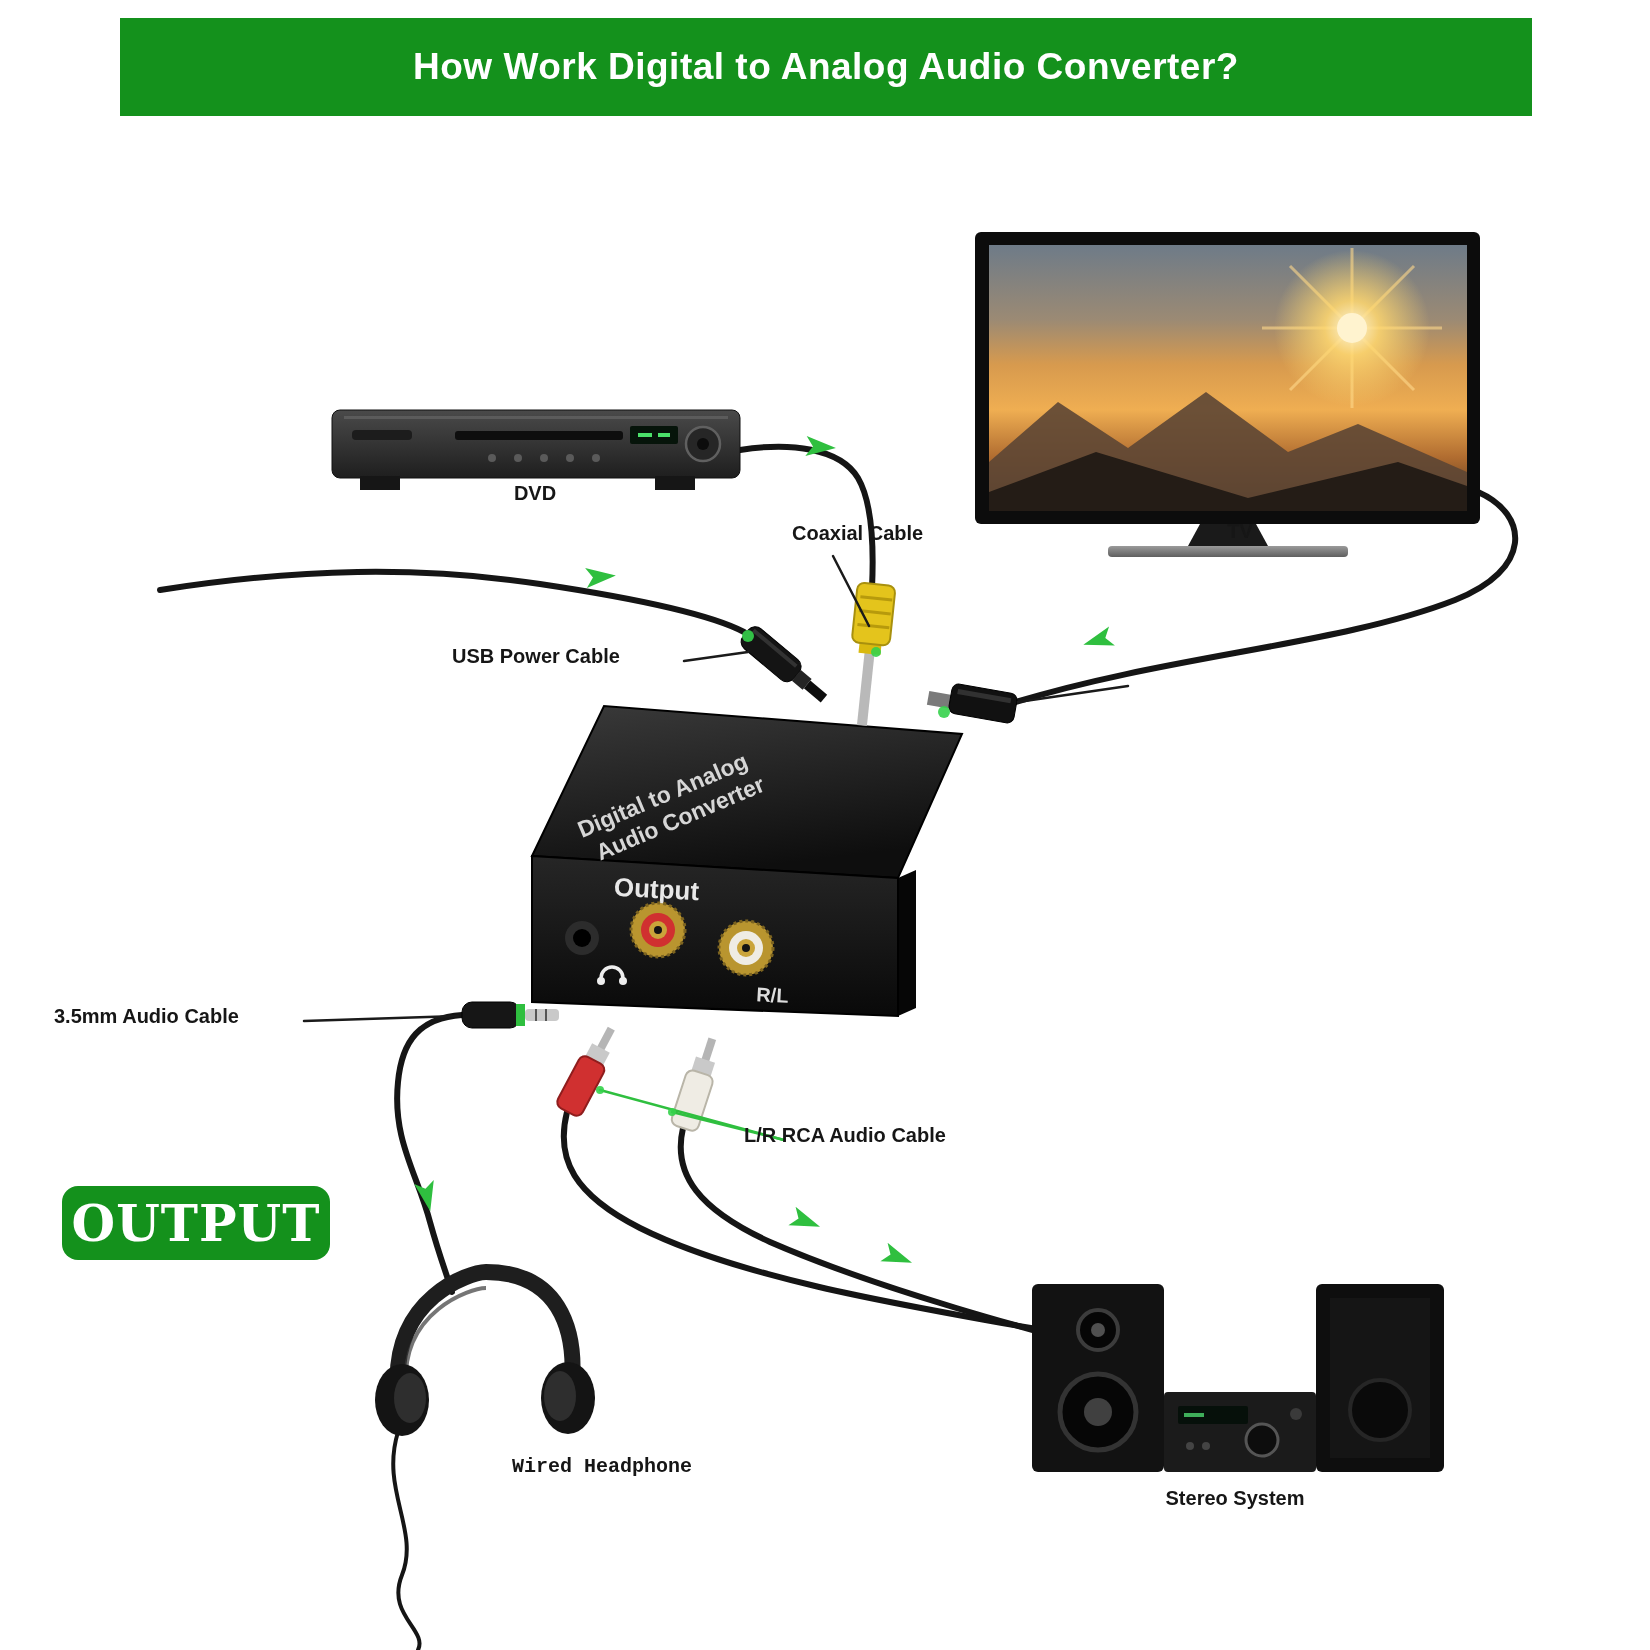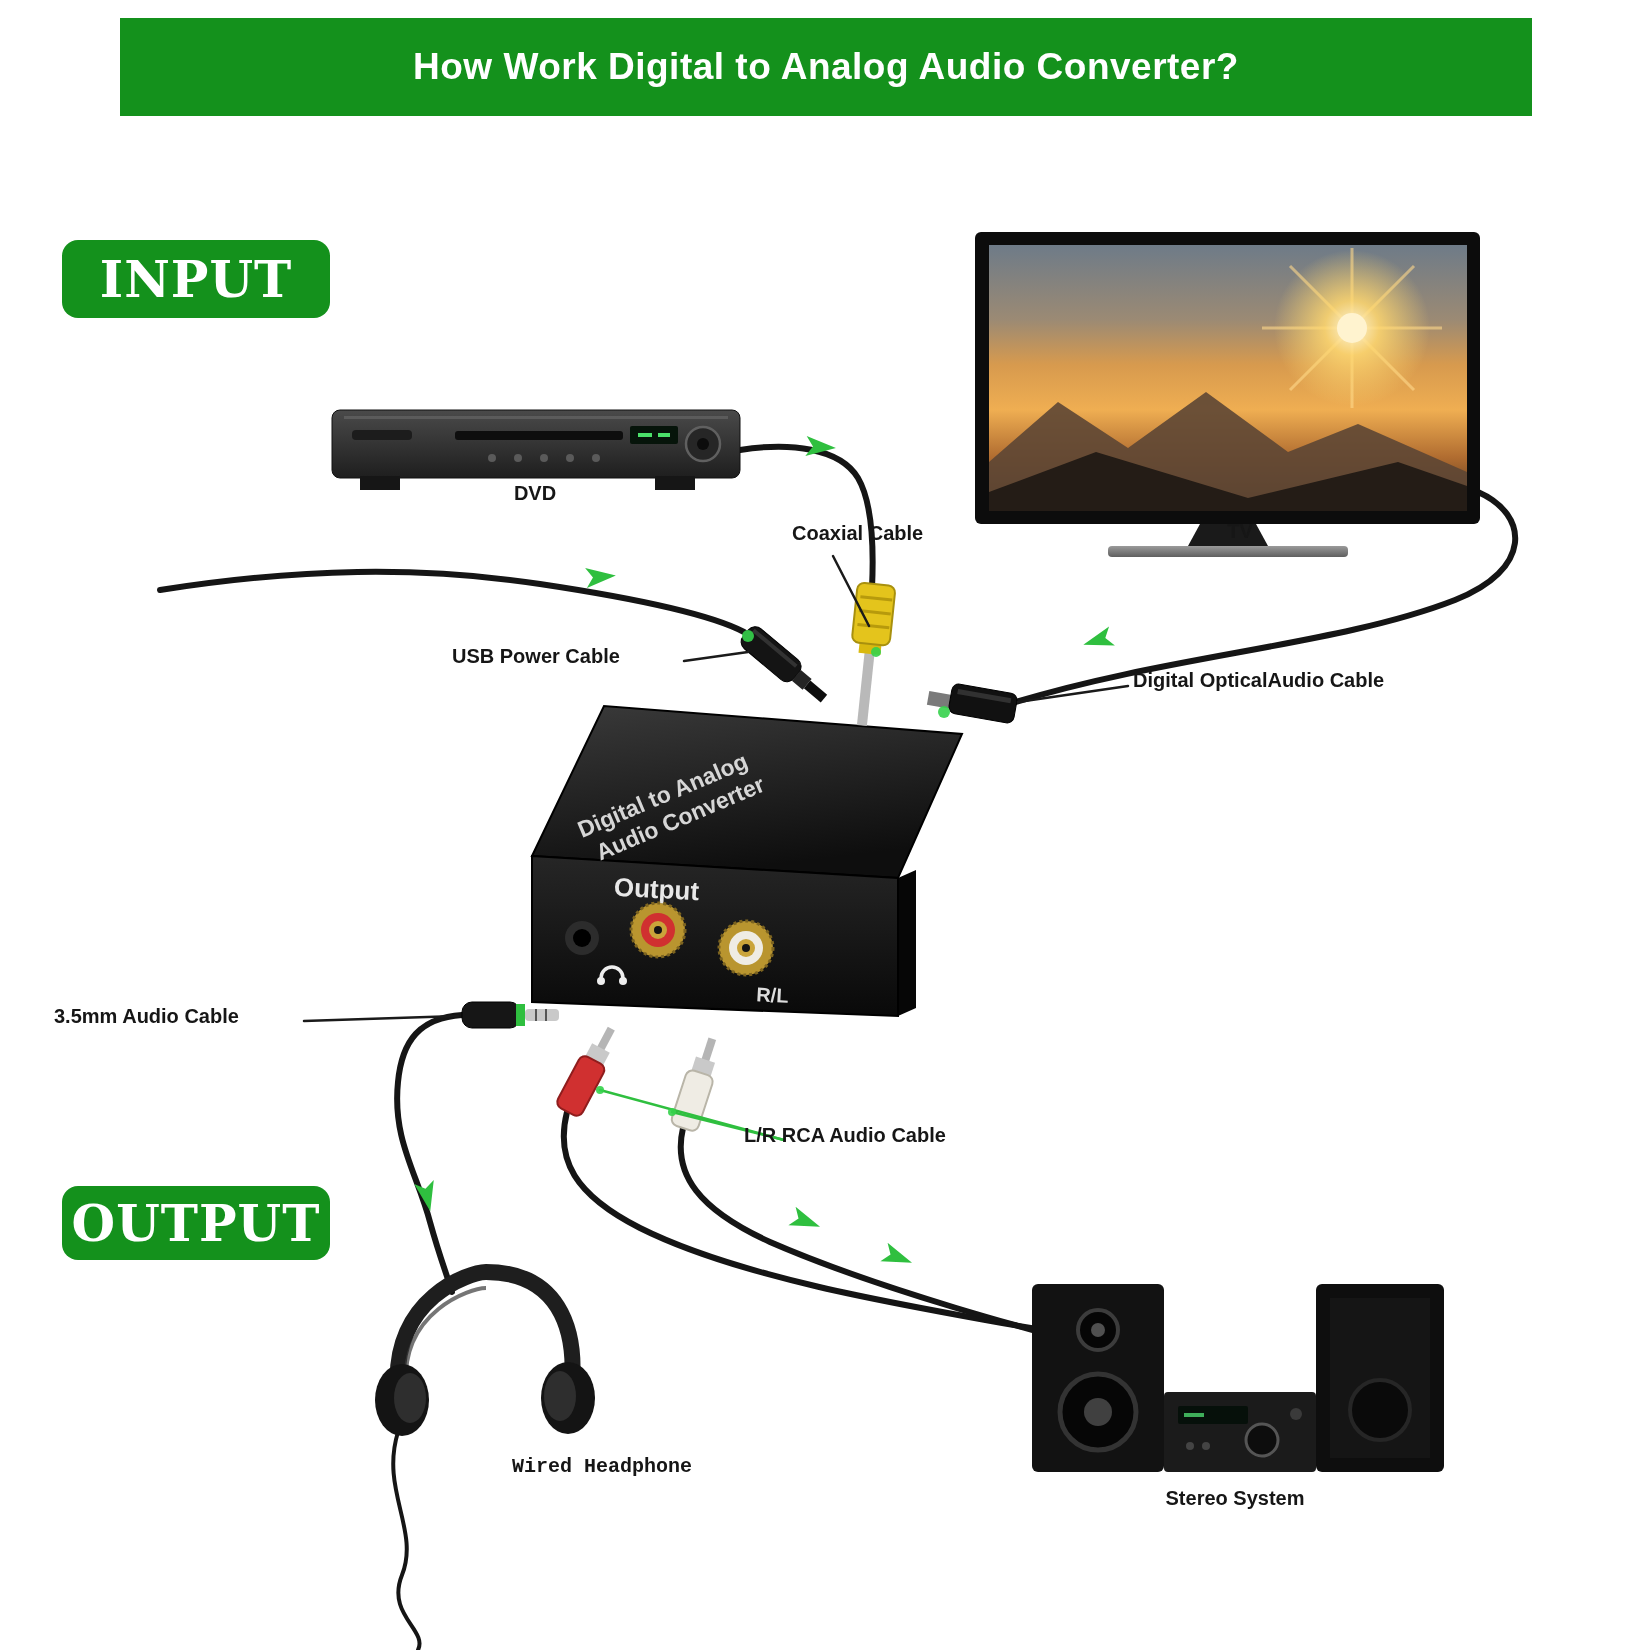--- a/index.html
+++ b/index.html
@@ -230,26 +230,24 @@
       <circle cx="748" cy="636" r="6" fill="#35d14b" opacity="0.9"></circle>
       <circle cx="876" cy="652" r="5" fill="#35d14b" opacity="0.9"></circle>
       <circle cx="944" cy="712" r="6" fill="#35d14b" opacity="0.9"></circle>
       <circle cx="600" cy="1090" r="4" fill="#35d14b" opacity="0.9"></circle>
       <circle cx="672" cy="1112" r="4" fill="#35d14b" opacity="0.9"></circle>
     </g>
   </svg>
 
   <div class="hdr">How Work Digital to Analog Audio Converter?</div>
 
-  <div class="badge input">INPUT</div>
   <div class="badge output">OUTPUT</div>
 
   <div class="lbl ctr" style="left:535px;top:482px;">DVD</div>
   <div class="lbl ctr" style="left:1240px;top:520px;">TV</div>
   <div class="lbl" style="left:792px;top:522px;">Coaxial Cable</div>
   <div class="lbl" style="left:452px;top:645px;">USB Power Cable</div>
-  <div class="lbl" style="left:1133px;top:669px;">Digital OpticalAudio Cable</div>
   <div class="lbl" style="left:54px;top:1005px;">3.5mm Audio Cable</div>
   <div class="lbl" style="left:744px;top:1124px;">L/R RCA Audio Cable</div>
   <div class="lbl ctr" style="left:602px;top:1455px;font-family:Liberation Mono, monospace;">Wired Headphone</div>
   <div class="lbl ctr" style="left:1235px;top:1487px;text-align:right;">Stereo System</div>
 
 </div>
 
 </body></html>

